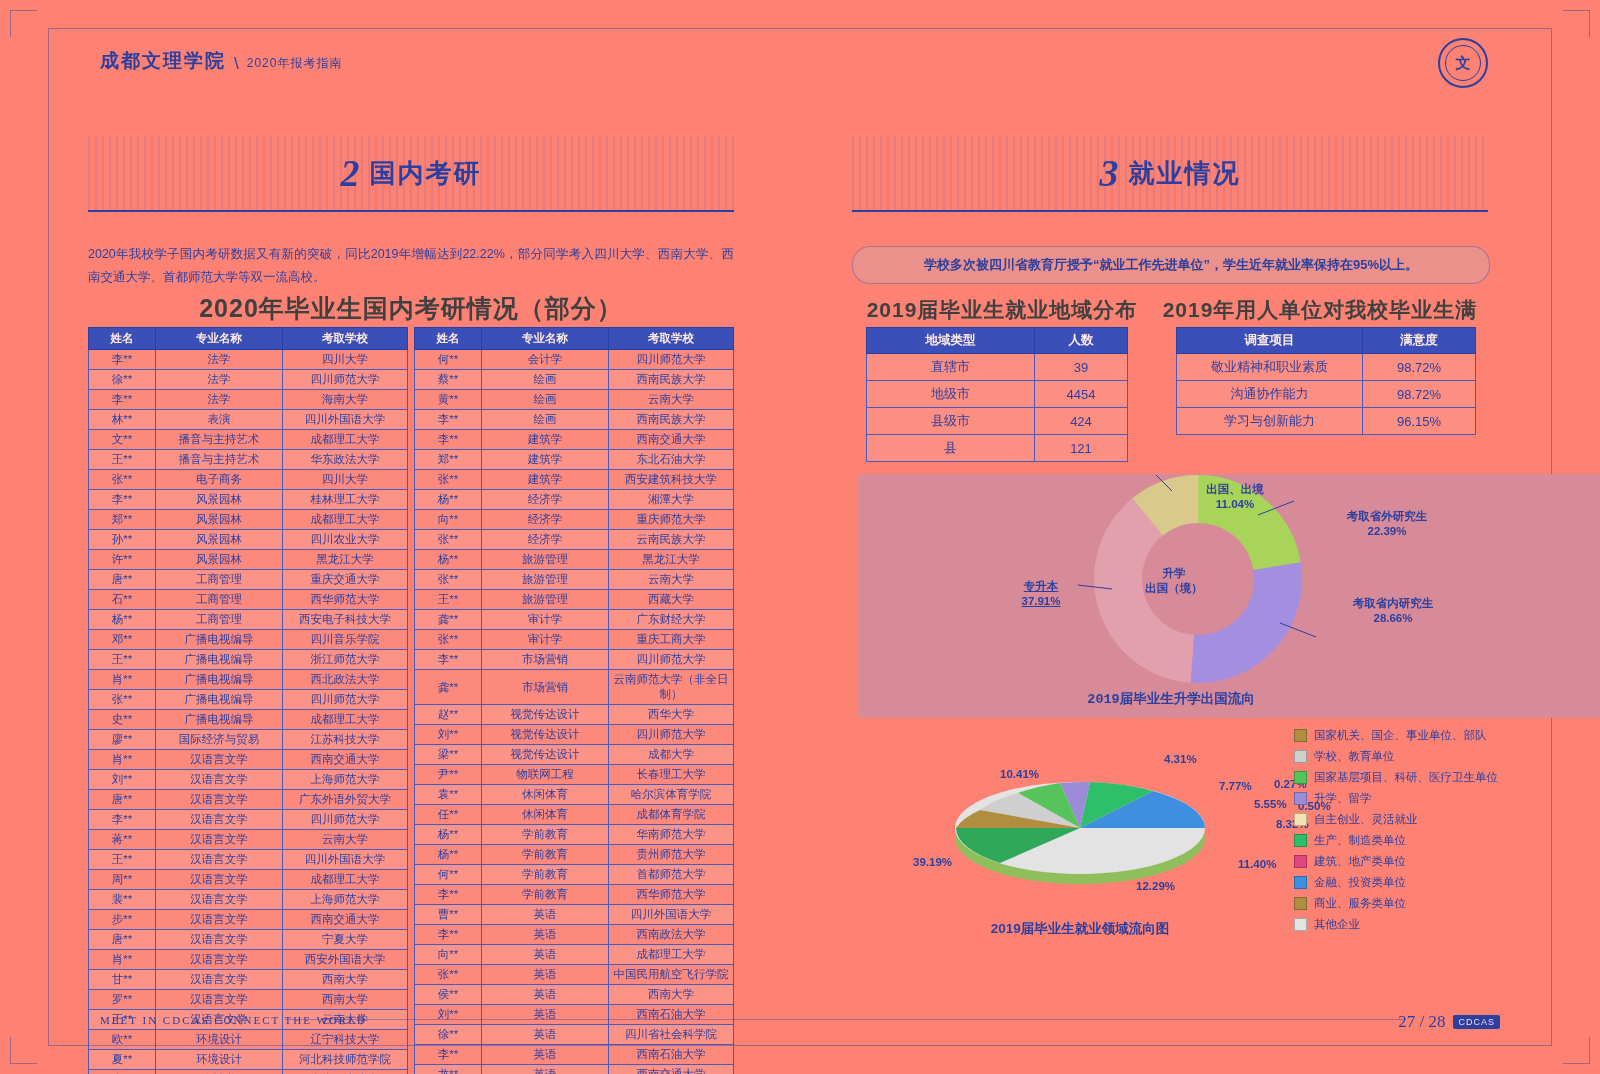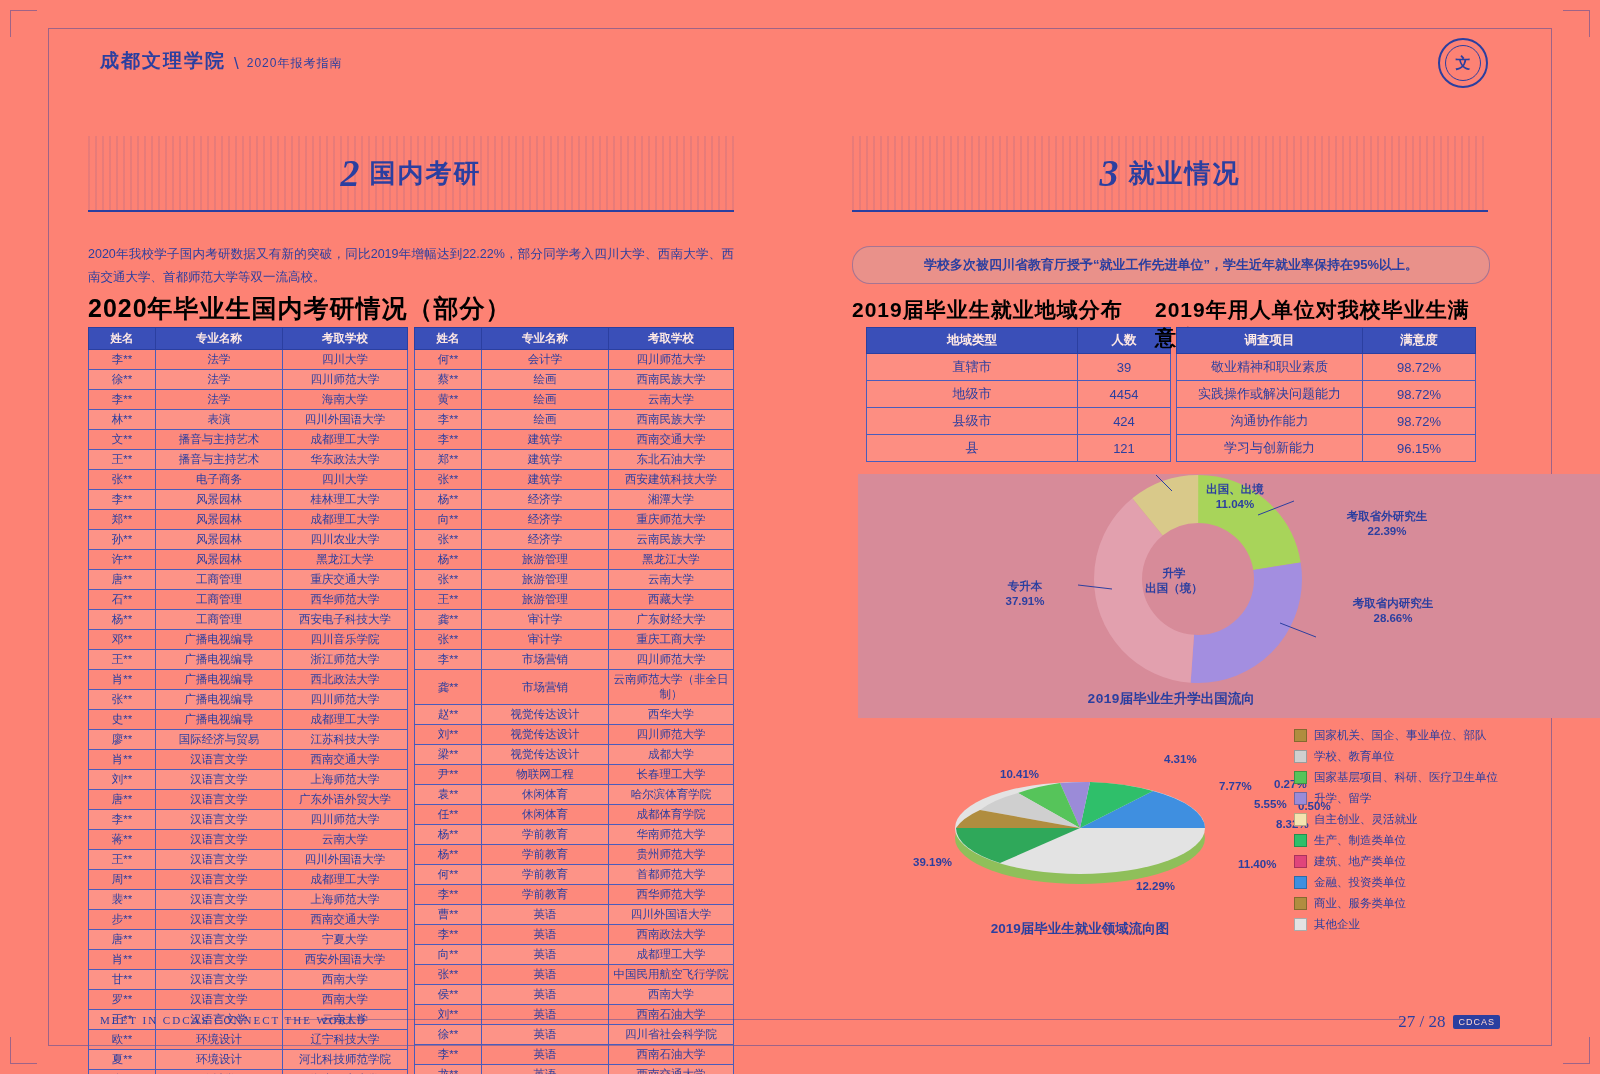--- a/index.html
+++ b/index.html
@@ -32,21 +32,21 @@
 
   
   .banner{position:absolute;height:74px;
      background:repeating-linear-gradient(90deg, rgba(43,63,160,.10) 0 2px, rgba(255,255,255,0) 2px 7px);
      border-bottom:2px solid #2b3fa0;display:flex;align-items:center;justify-content:center;gap:10px;}
   .banner .num{font-size:38px;font-weight:bold;font-style:italic;font-family:"Liberation Serif","DejaVu Serif",serif;color:#2b3fa0;line-height:1;}
   .banner .ttl{font-size:26px;font-weight:bold;color:#2b3fa0;letter-spacing:2px;}
 
   .intro{position:absolute;font-size:12.5px;line-height:1.85;color:#2b3fa0;text-align:justify;}
 
-  .sec-title{font-size:25px;font-weight:bold;color:#000000;letter-spacing:1px;}
+  .sec-title{font-size:25px;font-weight:bold;color:#404040;text-align:center;letter-spacing:1px;}
 
   
   table{border-collapse:collapse;}
   .tbl{font-size:11.5px;}
   .tbl th{background:#3a4fb8;color:#ffe9e4;font-weight:bold;padding:3px 2px;border:1px solid #2b3fa0;text-align:center;font-size:11.5px;}
   .tbl td{border:1px solid #4a5cbb;padding:2px 3px;text-align:center;color:#2b3fa0;background:rgba(255,255,255,.06);}
   .tbl tr:nth-child(even) td{background:rgba(255,255,255,.14);}
 
   .tbl2 th{background:#3a4fb8;color:#ffe9e4;font-weight:bold;padding:4px 2px;border:1px solid #2b3fa0;text-align:center;font-size:12.5px;}
   .tbl2 td{border:1px solid #4a5cbb;padding:4px 6px;text-align:center;font-size:13px;color:#2b3fa0;background:rgba(255,255,255,.10);}
@@ -492,21 +492,21 @@
 </div>
 
 <div class="banner" style="left:852px;top:136px;width:636px;">
   <span class="num">3</span>
   <span class="ttl">就业情况</span>
 </div>
 
 <div class="notice">学校多次被四川省教育厅授予“就业工作先进单位”，学生近年就业率保持在95%以上。</div>
 
 <div class="sec-title" style="position:absolute;left:852px;top:296px;width:300px;font-size:21px;">2019届毕业生就业地域分布</div>
-<div style="position:absolute;left:866px;top:327px;width:305px;">
+<div style="position:absolute;left:866px;top:327px;width:262px;">
   <table class="tbl2" style="width:100%;">
     <thead>
         <tr>
       <th>地域类型</th>
       <th style="width:80px;">人数</th>
     </tr>
       </thead>
     <tbody id="rows-region">
         <tr>
           <td>直辖市</td>
@@ -533,24 +533,20 @@
   <table class="tbl2" style="width:100%;">
     <thead>
         <tr>
       <th>调查项目</th>
       <th style="width:100px;">满意度</th>
     </tr>
       </thead>
     <tbody id="rows-satis">
         <tr>
           <td>敬业精神和职业素质</td>
-          <td style="width: 100px;">98.72%</td>
-        </tr>
-        <tr>
-          <td>实践操作或解决问题能力</td>
           <td style="width: 100px;">98.72%</td>
         </tr>
         <tr>
           <td>沟通协作能力</td>
           <td style="width: 100px;">98.72%</td>
         </tr>
         <tr>
           <td>学习与创新能力</td>
           <td style="width: 100px;">96.15%</td>
         </tr>
@@ -576,21 +572,21 @@
     <span>11.04%</span>
   </div>
   <div class="donut-label" style="left:464px;top:35px;width:130px;">
     <span>考取省外研究生</span><br>
     <span>22.39%</span>
   </div>
   <div class="donut-label" style="left:470px;top:122px;width:130px;">
     <span>考取省内研究生</span><br>
     <span>28.66%</span>
   </div>
-  <div class="donut-label" style="left:112px;top:105px;width:110px;">
+  <div class="donut-label" style="left:128px;top:105px;width:110px;text-decoration:underline;">
     <span>专升本</span><br>
     <span>37.91%</span>
   </div>
   <div class="donut-label" style="left:268px;top:92px;width:96px;">
     升学<br>出国（境）
   </div>
   <div class="chart-caption" style="position:absolute;left:0;bottom:10px;width:626px;font-family:Liberation Mono, monospace;">2019届毕业生升学出国流向</div>
 </div>
 
 <div style="position:absolute;left:940px;top:770px;width:280px;height:120px;">

